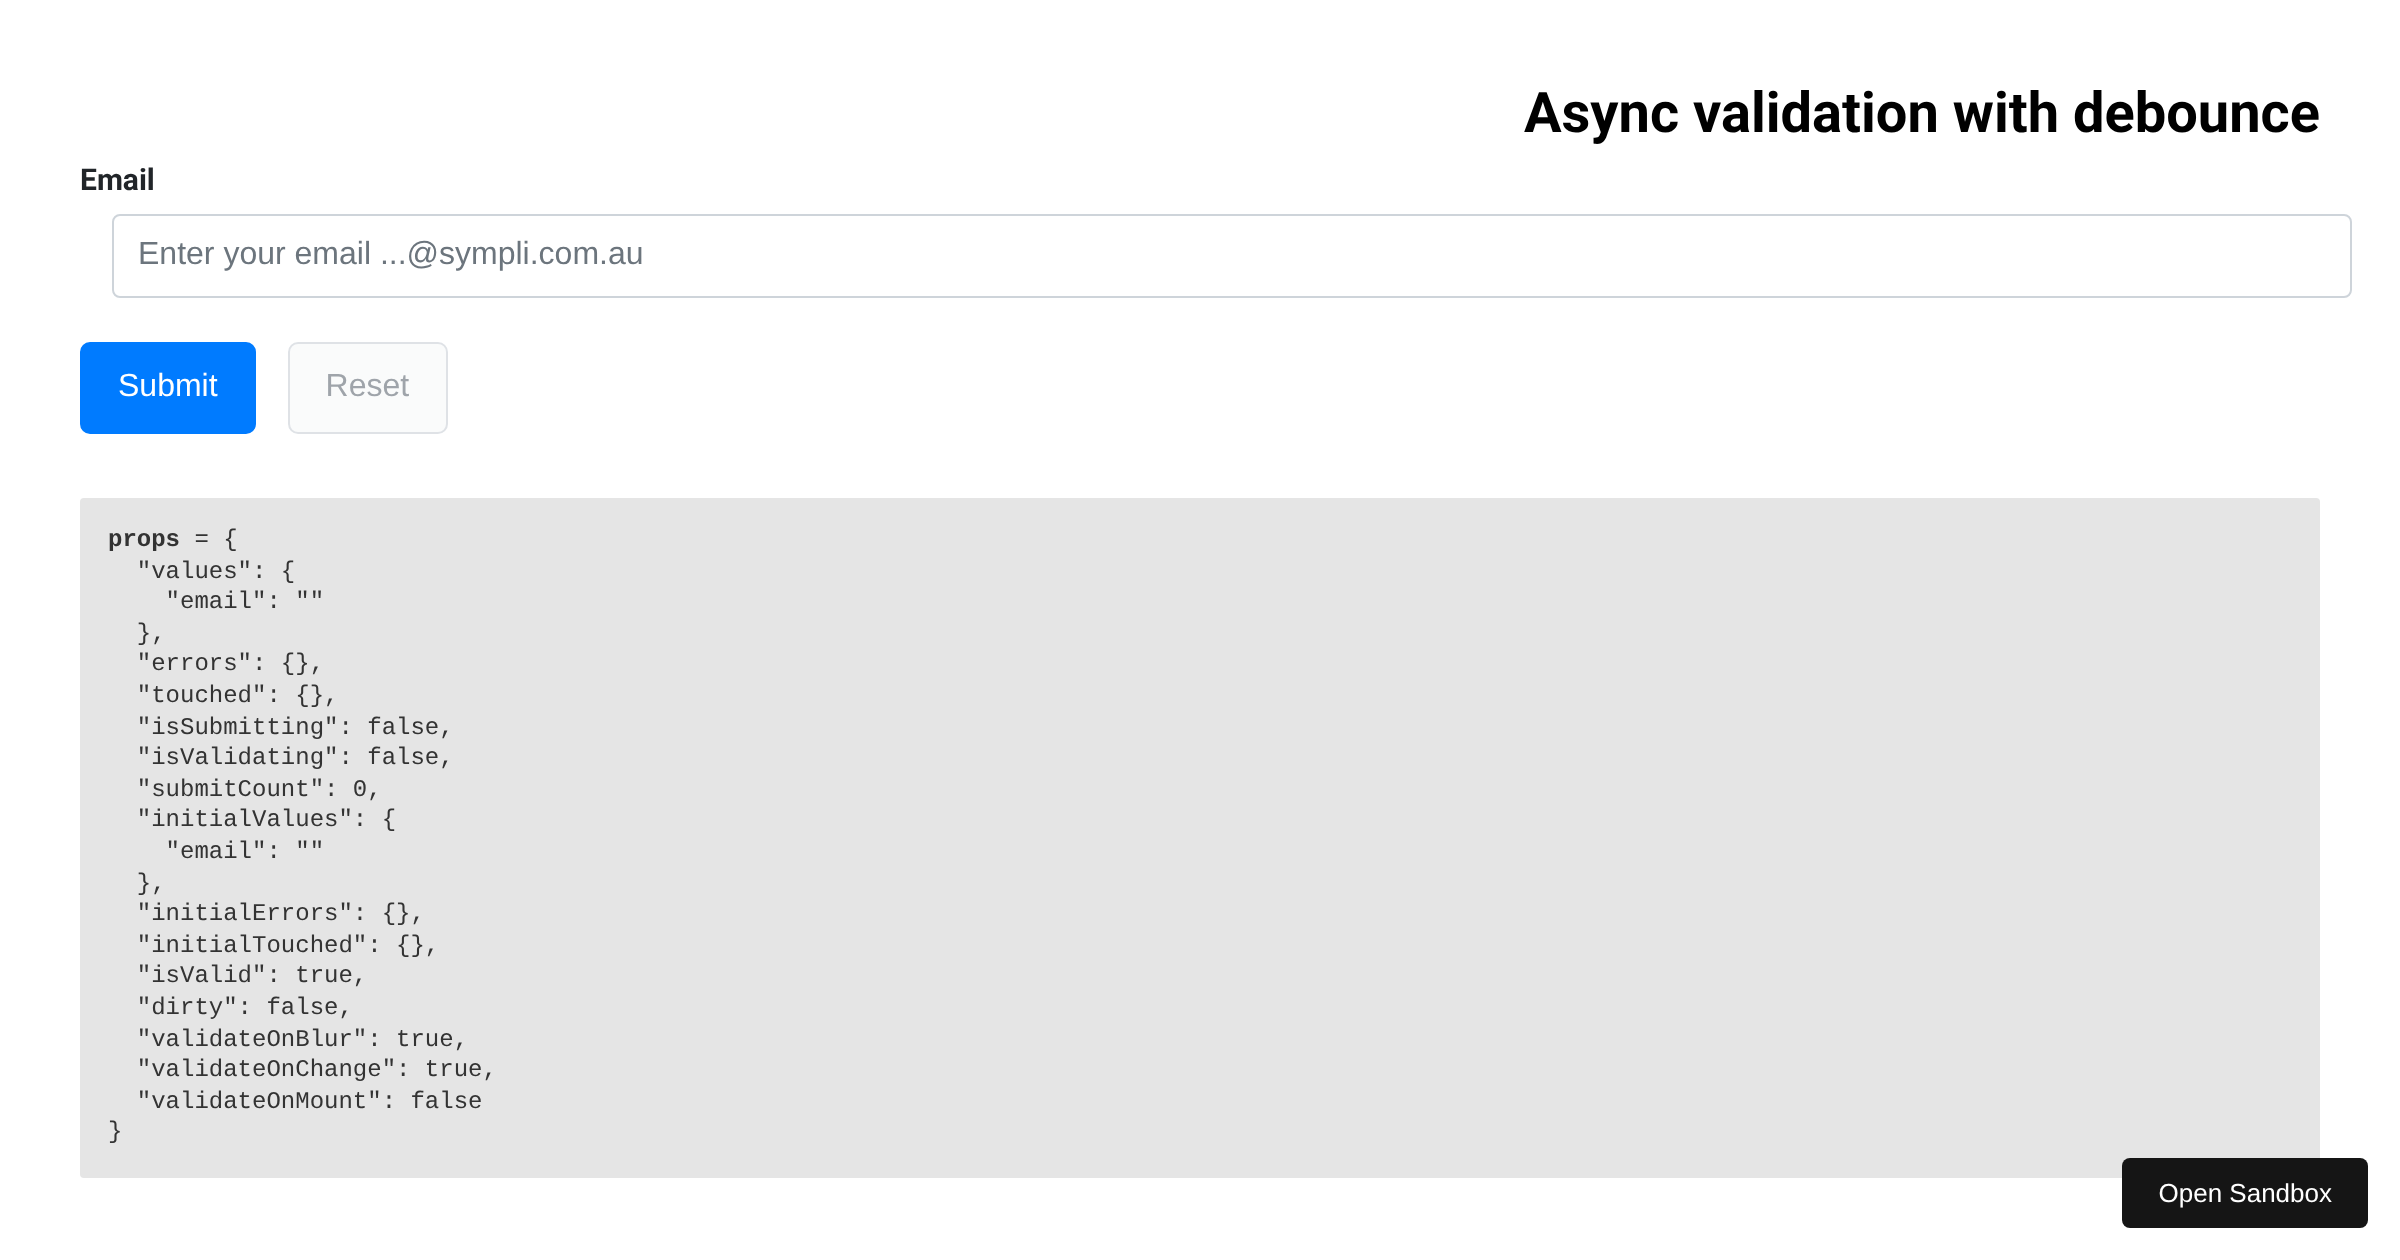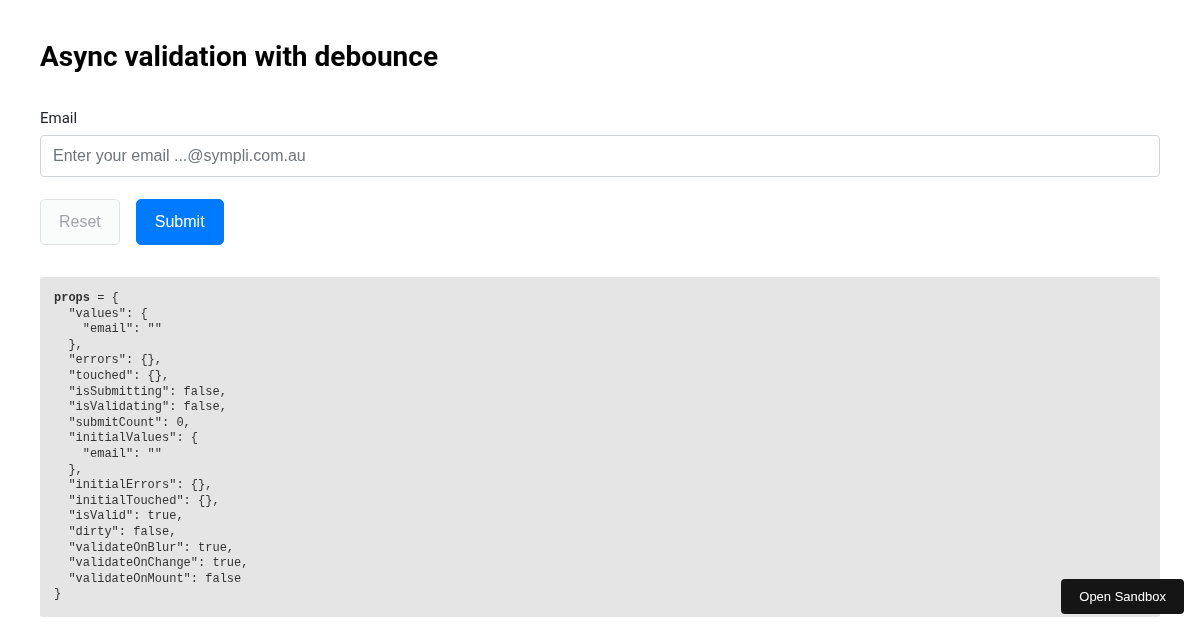--- a/index.html
+++ b/index.html
@@ -10,40 +10,42 @@
       width: 1200px;
       height: 630px;
       position: relative;
     }
     .container {
       padding: 40px;
     }
     h1 {
       font-size: 28px;
       font-weight: 700;
-      margin-bottom: 36px;
+      margin-bottom: 8px;
       color: #000;
+      text-align: right;
     }
     .form-label {
-      font-weight: 400;
+      font-weight: 700;
       font-size: 15px;
       margin-bottom: 8px;
       display: block;
       color: #212529;
     }
     .form-input {
       width: 100%;
       padding: 8px 12px;
       font-size: 16px;
       line-height: 1.5;
       color: #495057;
       background-color: #fff;
       border: 1px solid #ced4da;
       border-radius: 4px;
       margin-bottom: 22px;
+      margin-left: 16px;
     }
     .form-input::placeholder {
       color: #6c757d;
       opacity: 1;
     }
     .button-row {
       display: flex;
       gap: 16px;
       margin-bottom: 32px;
     }
@@ -96,22 +98,22 @@
 </head>
 <body>
 
 <div class="container">
   <h1>Async validation with debounce</h1>
 
   <label class="form-label">Email</label>
   <input type="text" class="form-input" placeholder="Enter your email ...@sympli.com.au" style="">
 
   <div class="button-row">
+    <button class="btn btn-primary">Submit</button>
     <button class="btn btn-secondary">Reset</button>
-    <button class="btn btn-primary">Submit</button>
   </div>
 
   <pre class="code-block"><span class="code-strong">props</span><span> = {
   "values": {
     "email": ""
   },
   "errors": {},
   "touched": {},
   "isSubmitting": false,
   "isValidating": false,

